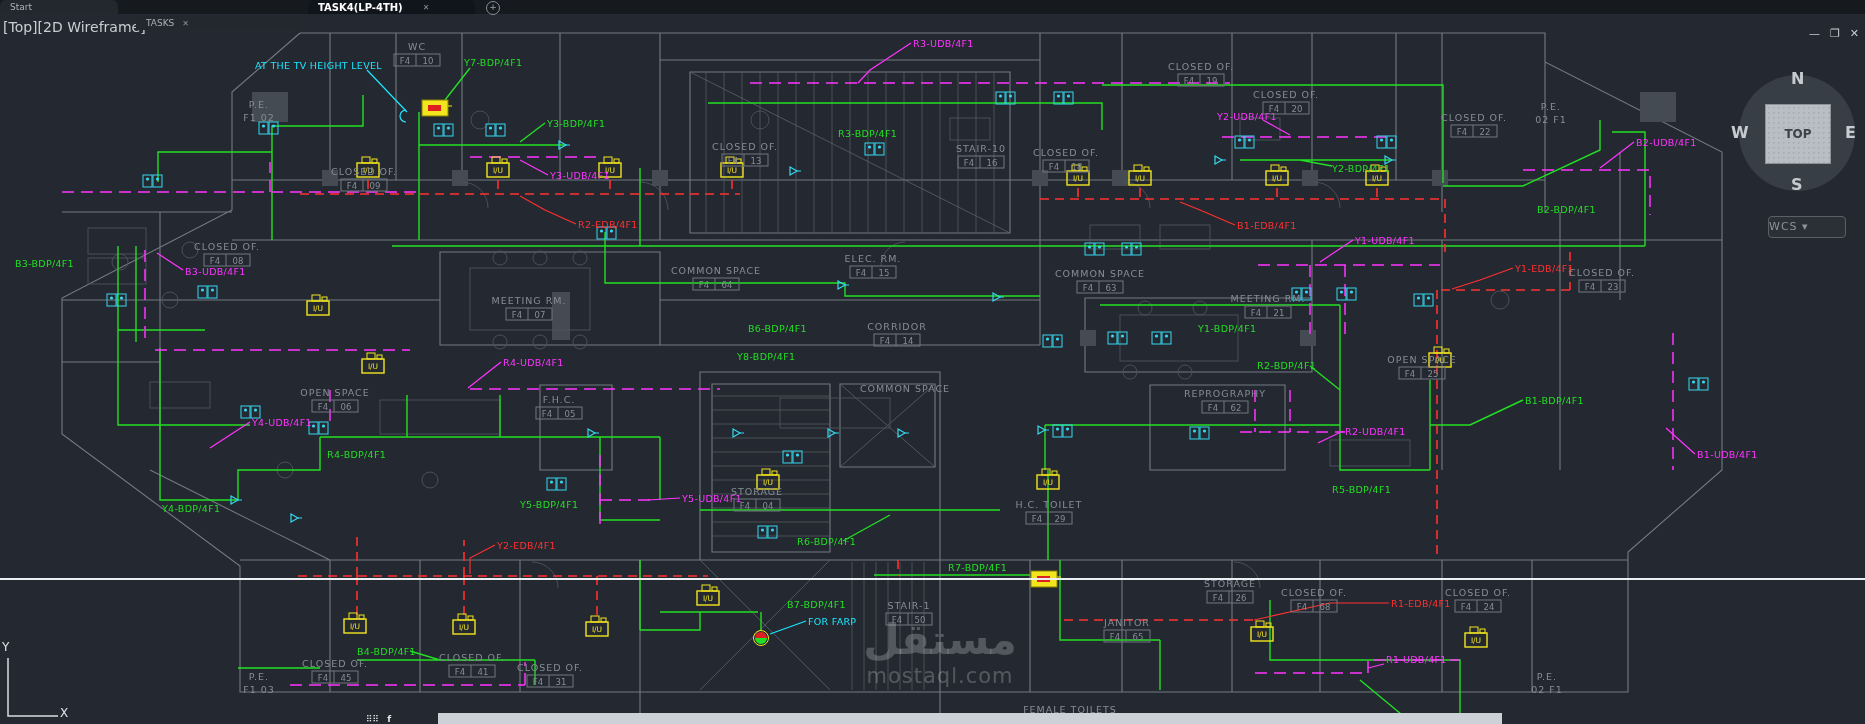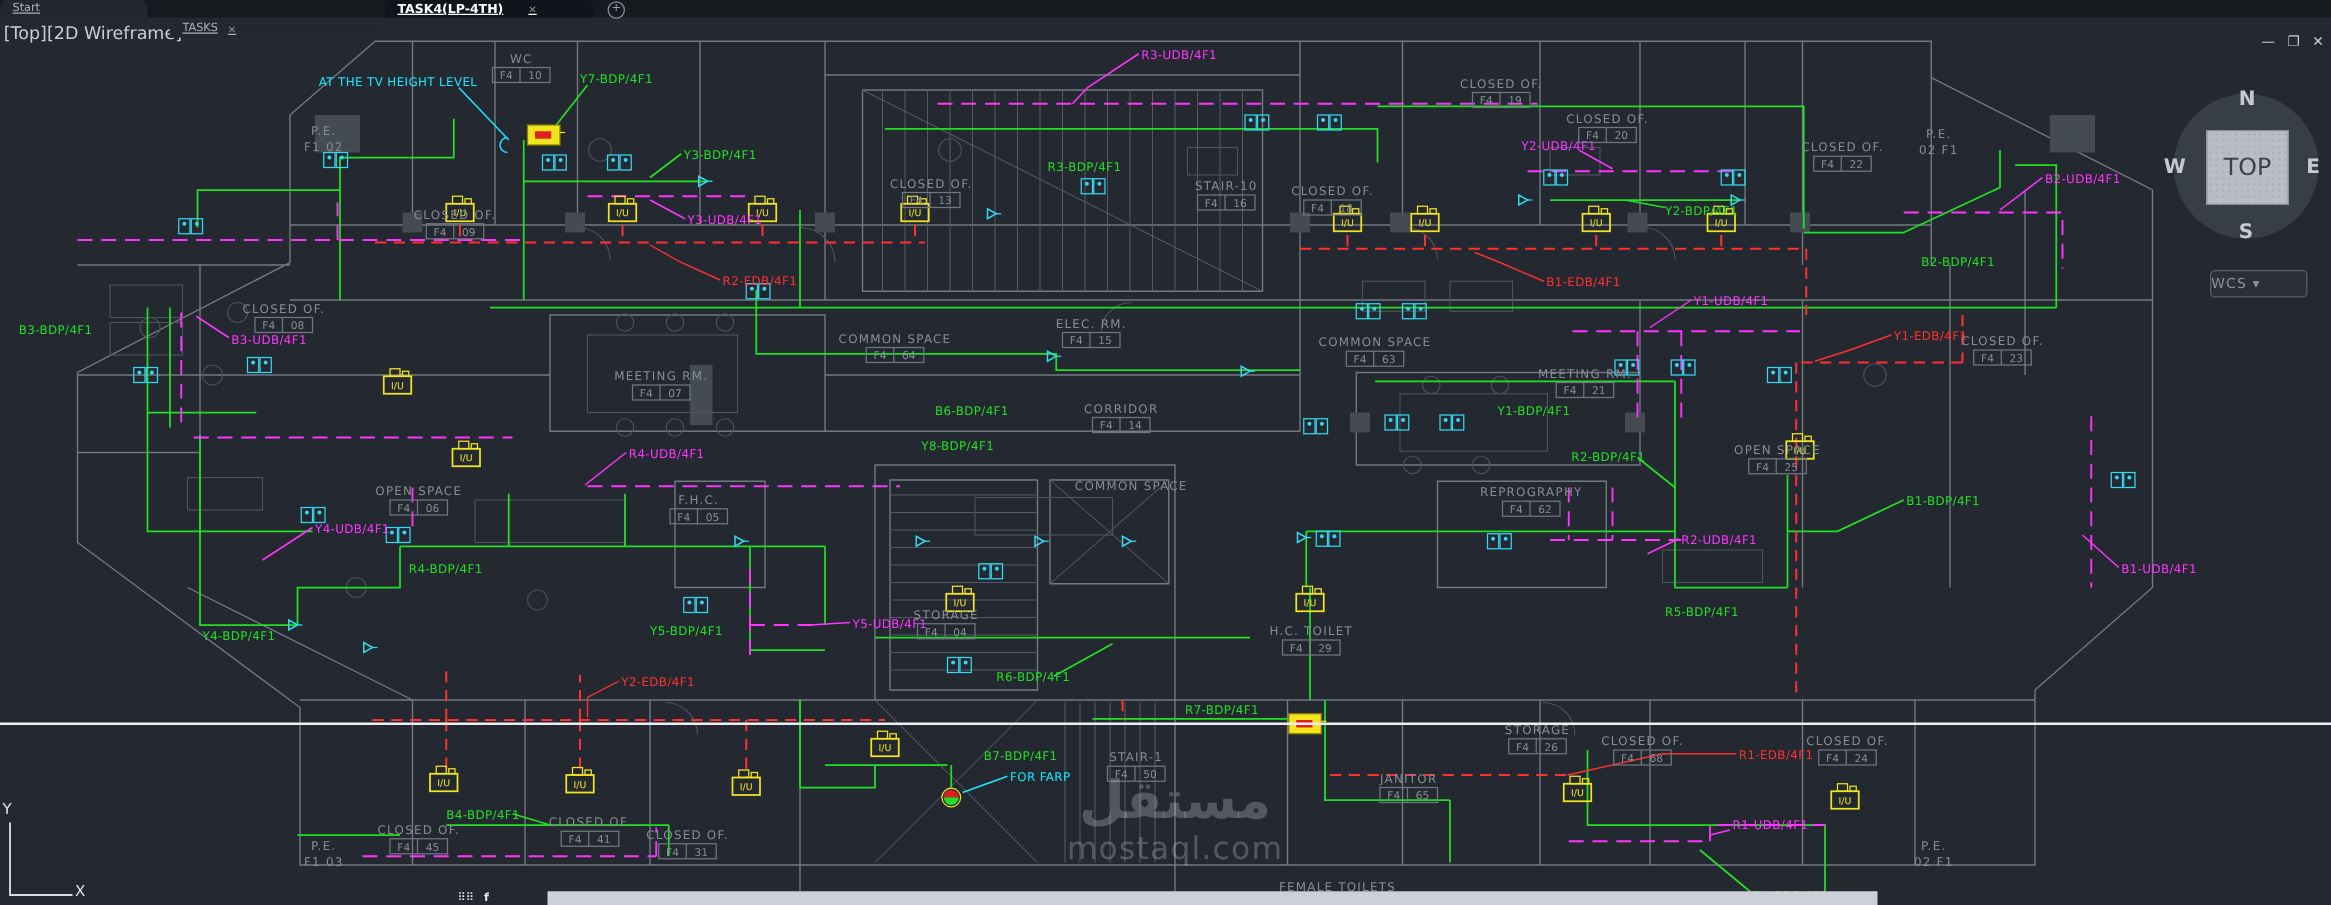--- a/index.html
+++ b/index.html
@@ -2,45 +2,45 @@
 <html><head>
 <meta charset="utf-8">
 <style>
   html,body{margin:0;padding:0;background:#111;}
   #app{position:relative;width:1865px;height:724px;background:#242931;overflow:hidden;
        font-family:"DejaVu Sans",sans-serif;}
   
   #tabbar{position:absolute;left:0;top:0;width:100%;height:14px;background:#16191d;z-index:30;}
   .tab{position:absolute;top:0;height:14px;display:flex;align-items:center;gap:8px;
        padding:0 10px;font-size:9px;color:#aab1b8;background:#23282e;
-       border-radius:6px 6px 0 0;box-sizing:border-box;text-decoration:underline;}
+       border-radius:6px 6px 0 0;box-sizing:border-box;}
   .tab.active{background:#10151b;color:#fff;font-weight:bold;font-size:10px;}
   .tab .x{color:#8a9198;font-size:8px;cursor:pointer;}
   #newtab{position:absolute;top:1px;left:486px;width:12px;height:12px;border:1px solid #8a9198;
           border-radius:50%;color:#9aa1a8;font-size:9px;line-height:11px;text-align:center;}
   
   #vplabel{position:absolute;left:3px;top:19px;font-size:14px;color:#c9ced3;z-index:20;}
   #winctl{position:absolute;right:6px;top:27px;z-index:25;display:flex;gap:10px;color:#c8cdd2;font-size:11px;}
   #winctl span{cursor:pointer;}
   
   #vcube{position:absolute;left:1737px;top:73px;width:120px;height:120px;z-index:20;}
   #ring{position:absolute;left:2px;top:2px;width:116px;height:116px;border-radius:50%;background:#383e45;}
   #face{position:absolute;left:28px;top:31px;width:64px;height:58px;background:#b9bec4;
         border:1px solid #8d9298;display:flex;align-items:center;justify-content:center;
-        font-size:19px;font-weight:normal;color:#3c4248;
+        font-size:12px;font-weight:bold;color:#3c4248;
         background-image:radial-gradient(#a9aeb4 1px, transparent 1px);background-size:5px 5px;}
   .cdir{position:absolute;color:#c6cbd1;font-weight:bold;font-size:16px;z-index:21;}
   #wcs{position:absolute;left:1768px;top:216px;width:76px;height:20px;border:1px solid #5a6067;
        border-radius:4px;background:#2b3036;color:#8b929a;font-size:11px;line-height:20px;
        text-align:left;z-index:20;letter-spacing:1px;}
   
   #wm{position:absolute;left:790px;top:615px;width:300px;text-align:center;color:rgba(255,255,255,.22);
       z-index:15;pointer-events:none;}
   #wm .ar{font-size:42px;font-weight:bold;}
-  #wm .en{font-size:25px;letter-spacing:1px;}
+  #wm .en{font-size:21px;letter-spacing:1px;}
   
   #whiteline{position:absolute;left:0;top:578px;width:100%;height:2px;background:#eceff1;z-index:14;}
   #botbar{position:absolute;left:438px;top:713px;width:1064px;height:11px;background:#ccd1d7;z-index:16;}
   #boticons{position:absolute;left:366px;top:714px;z-index:17;display:flex;gap:8px;align-items:center;
             color:#e8eaec;font-size:9px;}
   #ucs{position:absolute;left:0;top:640px;z-index:18;color:#dfe3e7;font-size:12px;}
   svg text{font-family:"DejaVu Sans",sans-serif;}
   .wl{font-size:9.5px;letter-spacing:.3px;}
   .c-green{fill:#23df23;} .c-magenta{fill:#ff35ff;} .c-red{fill:#ff3030;} .c-cyan{fill:#19e8ff;}
   .rname{font-size:9.5px;fill:#868d96;letter-spacing:1px;}

